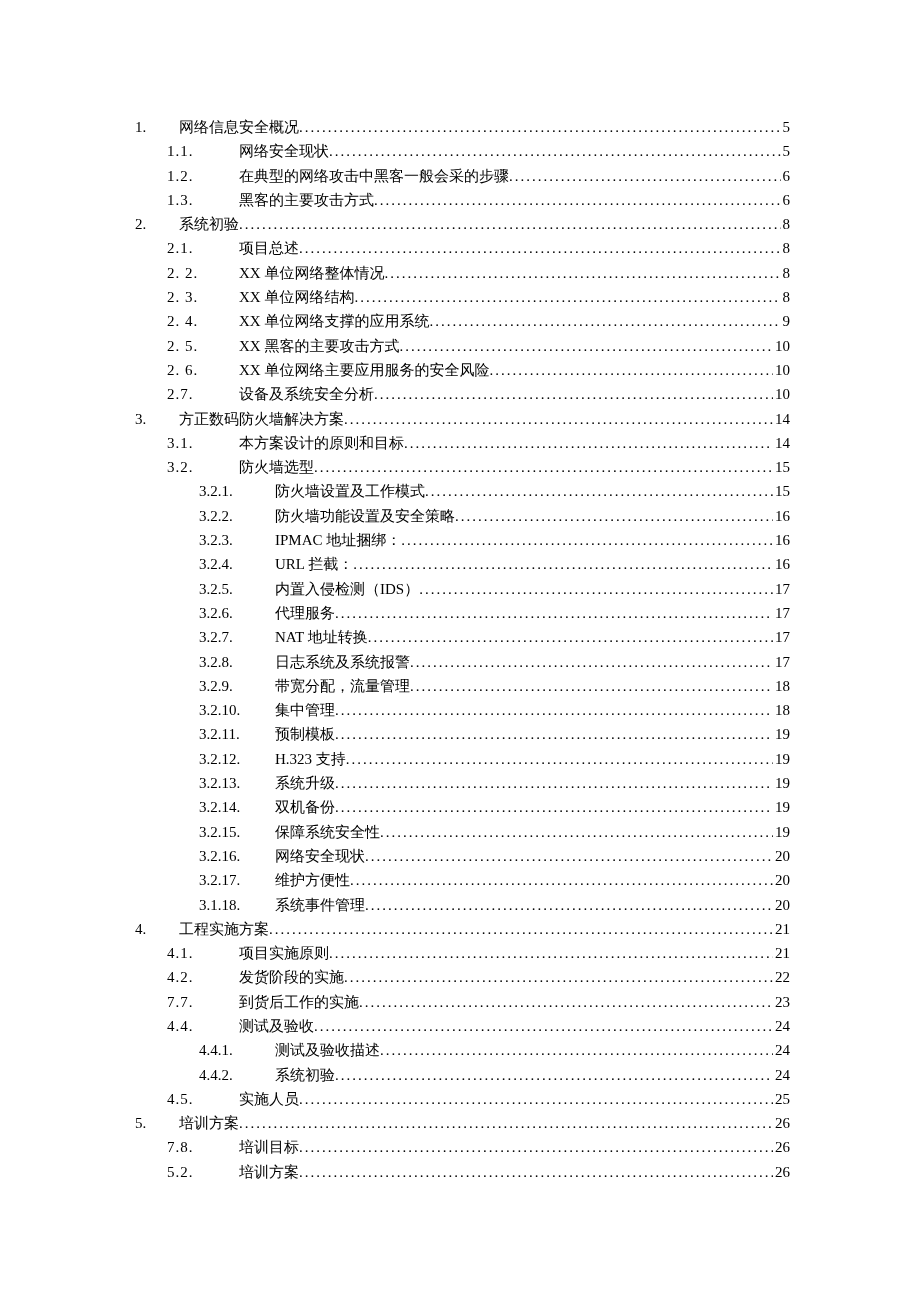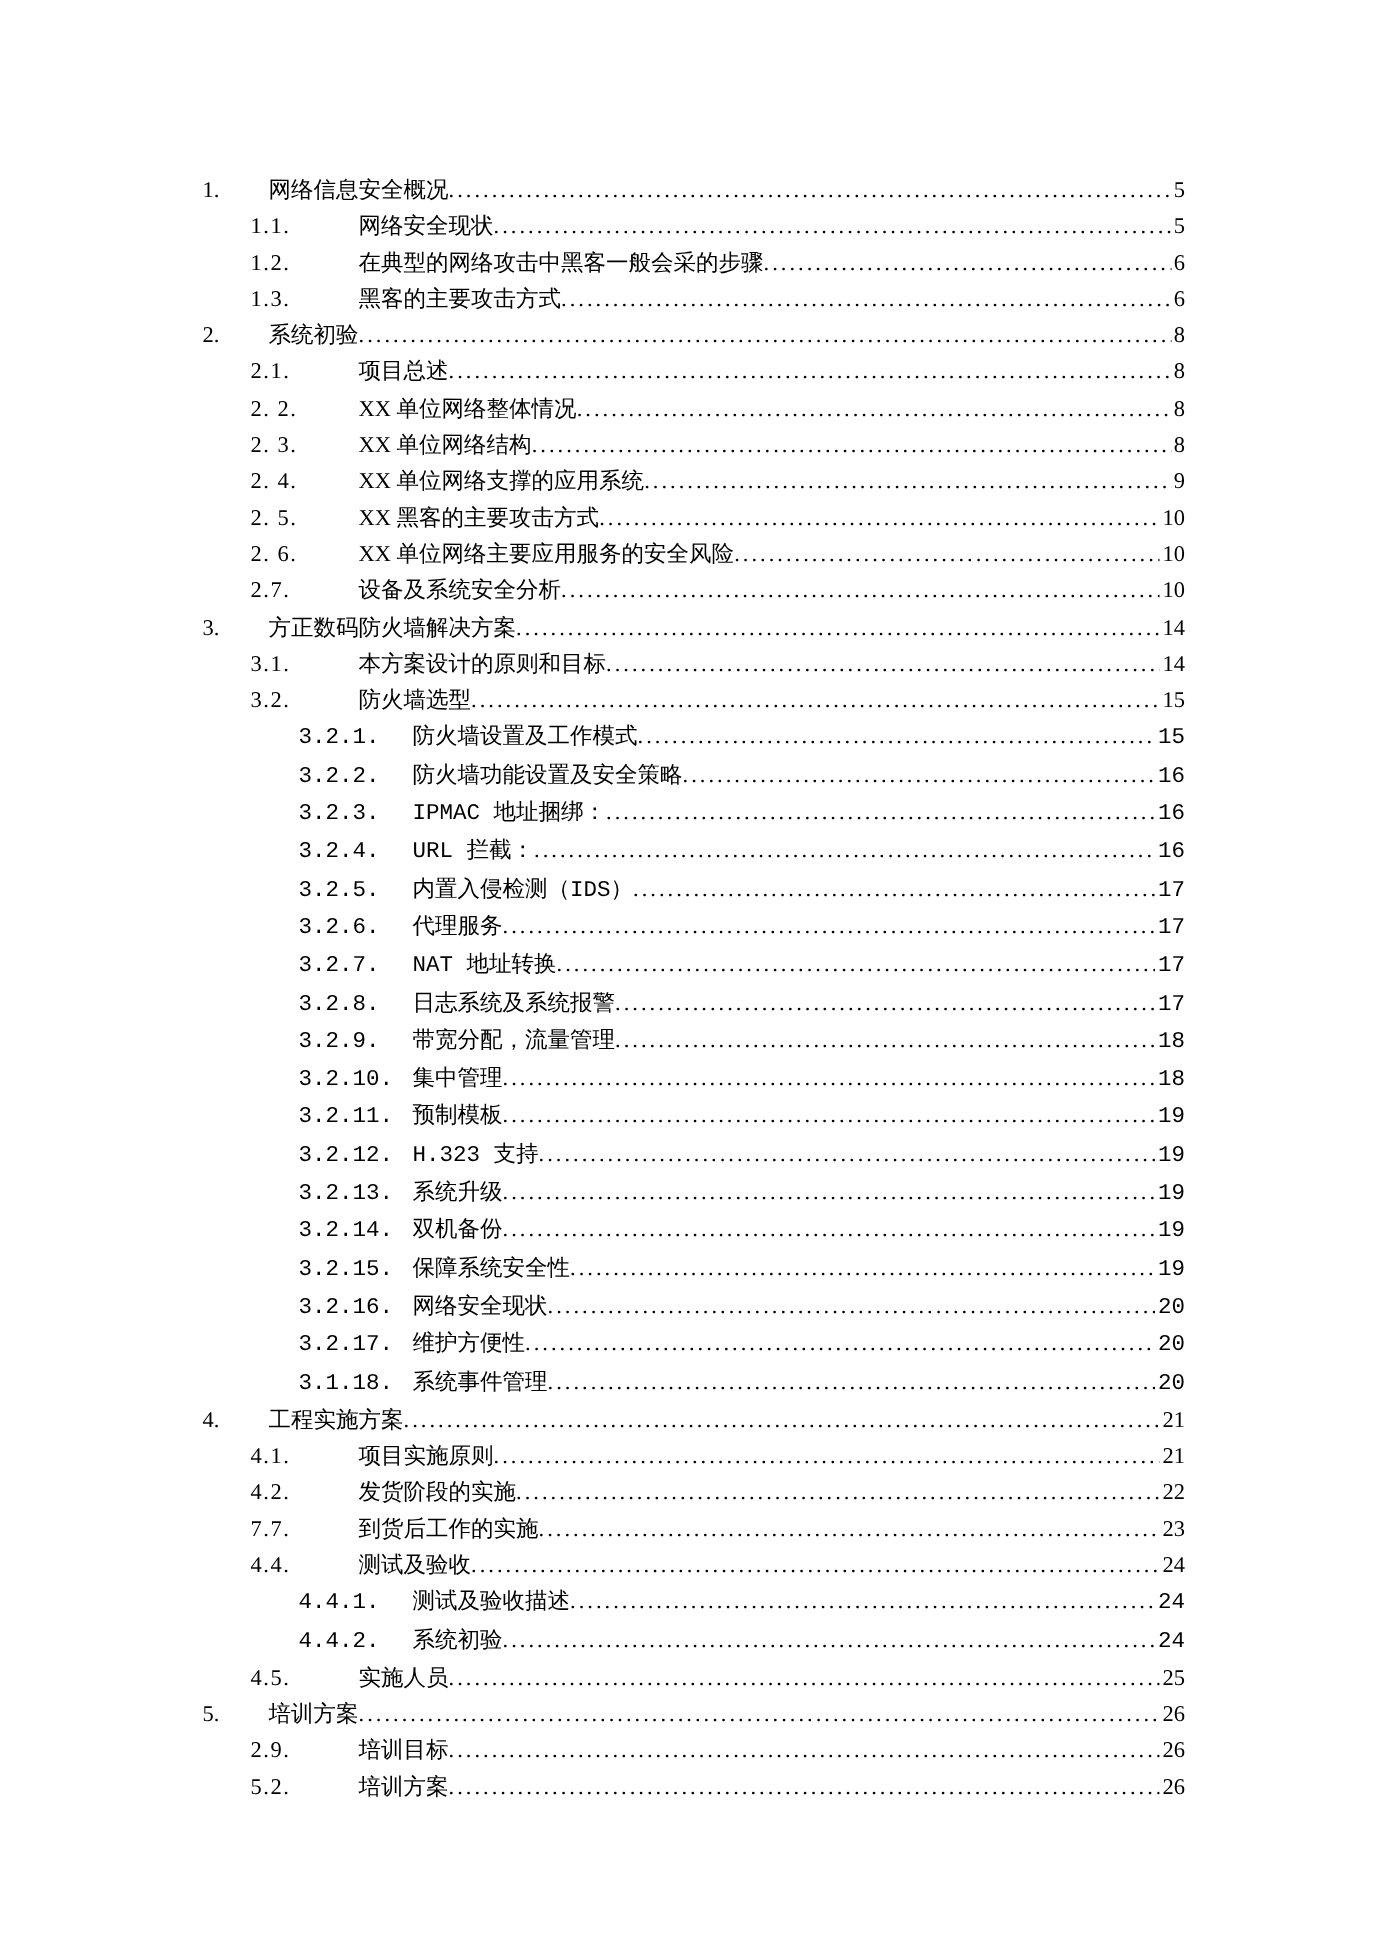--- a/index.html
+++ b/index.html
@@ -39,21 +39,21 @@
   .toc-dots::before {
     content: "..........................................................................................................................................................................................................";
   }
   .toc-page {
     flex: 0 0 auto;
     padding-left: 2px;
     text-align: right;
   }
   .indent-0 { padding-left: 0px; }
   .indent-1 { padding-left: 32px; }
-  .indent-2 { padding-left: 64px; font-family: Liberation Mono, monospace; }
+  .indent-2 { padding-left: 64px; }
   .indent-0 .toc-num { min-width: 32px; }
   .indent-1 .toc-num { min-width: 60px; letter-spacing: 1px; }
   .indent-2 .toc-num { min-width: 64px; }
 </style>
 </head>
 <body>
 
 <div class="page" id="toc-container">
     <div class="toc-row indent-0">
       <span class="toc-num">1.</span>
@@ -301,21 +301,21 @@
       <span class="toc-dots"></span>
       <span class="toc-page">25</span>
     </div>
     <div class="toc-row indent-0">
       <span class="toc-num">5.</span>
       <span class="toc-title">培训方案</span>
       <span class="toc-dots"></span>
       <span class="toc-page">26</span>
     </div>
     <div class="toc-row indent-1">
-      <span class="toc-num">2.9.</span>
+      <span class="toc-num">7.8.</span>
       <span class="toc-title">培训目标</span>
       <span class="toc-dots"></span>
       <span class="toc-page">26</span>
     </div>
     <div class="toc-row indent-1">
       <span class="toc-num">5.2.</span>
       <span class="toc-title">培训方案</span>
       <span class="toc-dots"></span>
       <span class="toc-page">26</span>
     </div>

